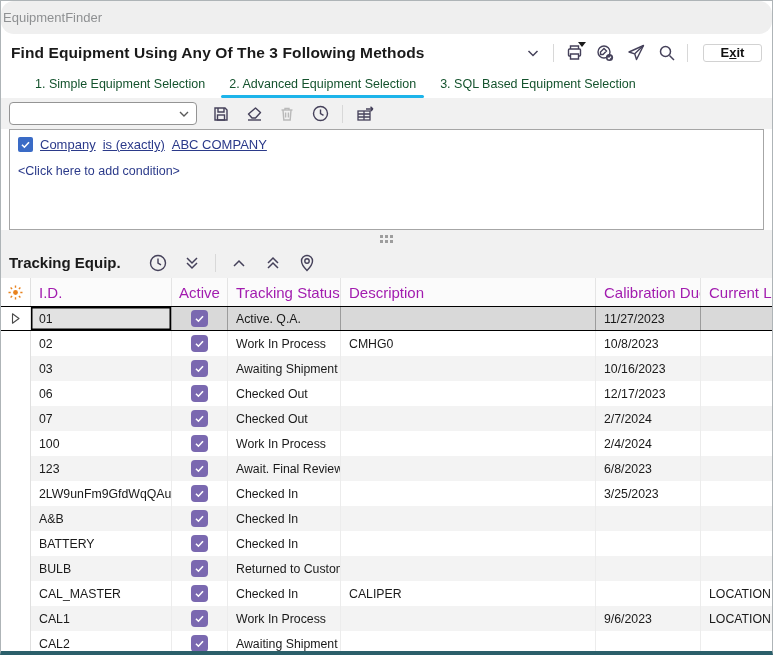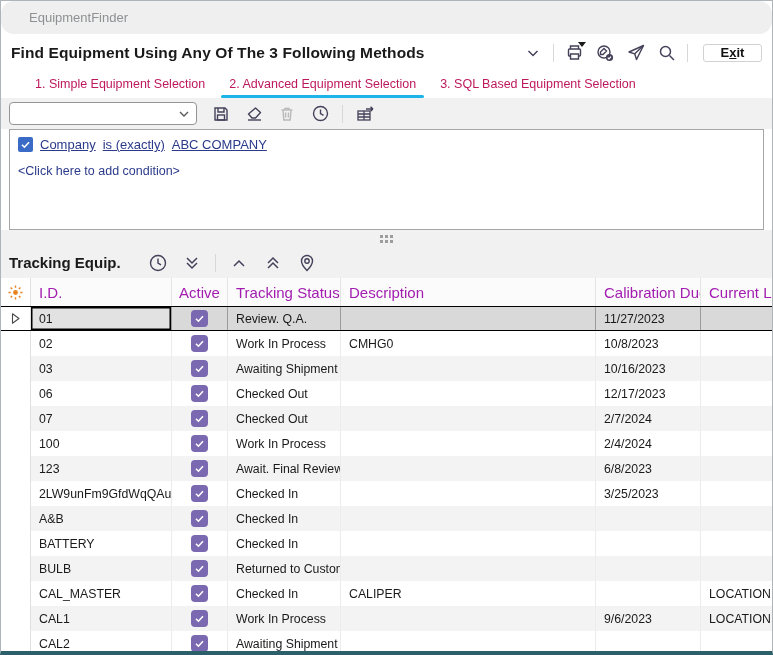--- a/index.html
+++ b/index.html
@@ -15,21 +15,21 @@
     position: absolute; inset: 0;
     border: 1px solid #aeb4b7;
     border-bottom: 4px solid var(--bottom-border, #2b5f6a);
     background: #fff;
     overflow: hidden;
   }
   
   .titlebar {
     position: absolute; top: 0; left: 0; right: 0; height: 33px;
     background: #efefef;
-    display: flex; align-items: center; padding-left: 28px; border-radius: 13px;
+    display: flex; align-items: center; padding-left: 2px; border-radius: 13px;
   }
   .titlebar .title { color: #8e9092; font-size: 13px; }
   
   .headerbar {
     position: absolute; top: 33px; left: 0; right: 0; height: 37px;
     background: #fff; display: flex; align-items: center;
     padding: 15px 10px;
   }
   .headerbar .page-title { font-size: 15.5px; font-weight: 700; letter-spacing: .1px; }
   .headerbar .spacer { flex: 1; }
@@ -51,21 +51,21 @@
     cursor: pointer; font-family: inherit;
   }
   .exit-btn .mn { text-decoration: underline; }
   
   .tabbar {
     position: absolute; top: 70px; left: 0; right: 0; height: 27px;
     background: #fff; display: flex; align-items: flex-end;
     padding-left: 22px; gap: 0;
   }
   .tab {
-    font-size: 12.5px; color: #be185d; padding: 5px 12px 7px 12px;
+    font-size: 12.5px; color: #14532d; padding: 5px 12px 7px 12px;
     cursor: pointer; position: relative; white-space: nowrap;
   }
   .tab.active { font-weight: 400; }
   .tab.active::after {
     content: ""; position: absolute; left: 4px; right: 4px; bottom: 0; height: 3px;
     background: var(--accent-tab, #1db4ea); border-radius: 2px;
   }
   
   .filtertools {
     position: absolute; top: 97px; left: 0; right: 0; height: 31px;
@@ -338,21 +338,21 @@
             </svg>
     </div>
     <div class="cell c-id">01</div>
     <div class="cell c-active">
       <span class="chk">
         <svg width="11" height="11" viewBox="0 0 11 11" fill="none" stroke="#fff" stroke-width="1.6">
                 <path d="M2 5.8l2.4 2.4L9 3.2"></path>
               </svg>
       </span>
     </div>
-    <div class="cell c-track">Review. Q.A.</div>
+    <div class="cell c-track">Active. Q.A.</div>
     <div class="cell c-desc"></div>
     <div class="cell c-cal">11/27/2023</div>
     <div class="cell c-loc"></div>
   </div>
 
   <div class="grid-row">
     <div class="cell c-ind">
       <svg class="row-arrow" width="13" height="13" viewBox="0 0 13 13" fill="none" stroke="#4a4a4a" stroke-width="1.1" stroke-linejoin="round">
               <path d="M3.5 1.8L10 6.5 3.5 11.2z"></path>
             </svg>

